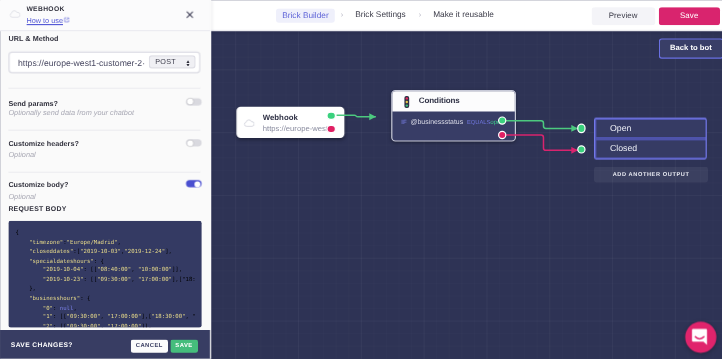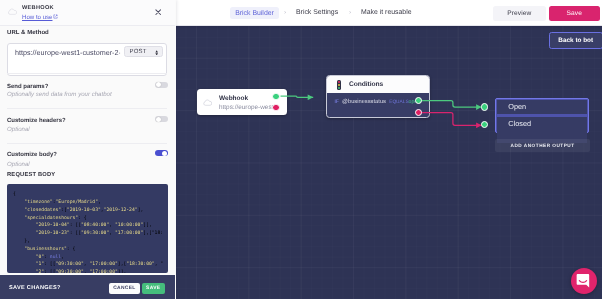--- a/index.html
+++ b/index.html
@@ -74,21 +74,21 @@
   .tok-op { color:#7077dd; font-size:4.8px; left:62.2px; }
   .tok-val { color:#3fc98a; font-size:5.2px; left:81.5px; }
 
   #out-node { left:484.4px; top:98.2px; width:93.5px; height:34.8px;
               border:1px solid #7378e8; border-radius:2px; background:#4e53ab;
               box-sizing:border-box; }
   .out-row { position:absolute; left:1px; right:1px; height:14.9px; background:#363b64;
              font-size:7.3px; color:#eceef5; line-height:14.9px; padding-left:11.3px;
              letter-spacing:0px; }
   #out-row-0 { top:1px; height:14.3px; line-height:14.3px; }
-  #out-row-1 { top:18.3px; height:26px; line-height:14.5px; }
+  #out-row-1 { top:18.3px; height:14px; line-height:14.5px; }
   #add-output { position:absolute; left:484.4px; top:139.4px; width:95.2px; height:13.4px;
     background:rgba(255,255,255,.065); border-radius:2px; font-size:4.7px;
     font-weight:bold; color:#eceef5; display:flex; align-items:center;
     justify-content:center; letter-spacing:.5px; }
 
   #back-to-bot { position:absolute; left:538px; top:31.5px; width:53.5px; height:16.6px;
     border:1px solid #6a70e2; border-radius:2.5px; background:#393e67;
     font-size:6.4px; font-weight:bold; color:#fff; display:flex;
     align-items:center; justify-content:center; letter-spacing:0px; }
 
@@ -113,21 +113,21 @@
   #ph-link { position:absolute; left:22.3px; top:13.6px; font-size:6.1px;
              color:#565bd6; text-decoration:underline; text-decoration-thickness:.35px;
              text-underline-offset:.7px; }
   #ph-ext { position:absolute; left:53.3px; top:14.2px; width:5px; height:5px; }
   #ph-close { position:absolute; left:155px; top:9.2px; width:6.4px; height:6.4px; }
 
   .sec-label { position:absolute; font-size:6px; font-weight:bold; color:#33333f;
                letter-spacing:.05px; }
   #lbl-url { left:7.4px; top:30.3px; }
 
-  #url-wrap { position:absolute; left:7.4px; top:43px; width:159.6px; height:33px;
+  #url-wrap { position:absolute; left:7.4px; top:43px; width:159.6px; height:18px;
     background:#fff; border:1px solid #dcdce4; border-radius:3px; }
   #url-input { position:absolute; left:6.2px; top:4.2px; font-size:7.2px; color:#4a4a63;
                white-space:nowrap; letter-spacing:0px; }
   #method-sel { position:absolute; left:115.3px; top:2.2px; width:38.6px; height:11.4px;
     background:#f0f0f4; border:1px solid #dfdfe6; border-radius:2.5px;
     font-size:6px; color:#3c3c4a; letter-spacing:.25px; }
   #method-sel span { position:absolute; left:4.4px; top:2.3px; }
   #method-arrows { position:absolute; left:29.9px; top:2.7px; width:3.4px; height:5.8px; }
 
   .divider { position:absolute; left:7.4px; width:159.6px; height:1px; background:#ededf1; }

